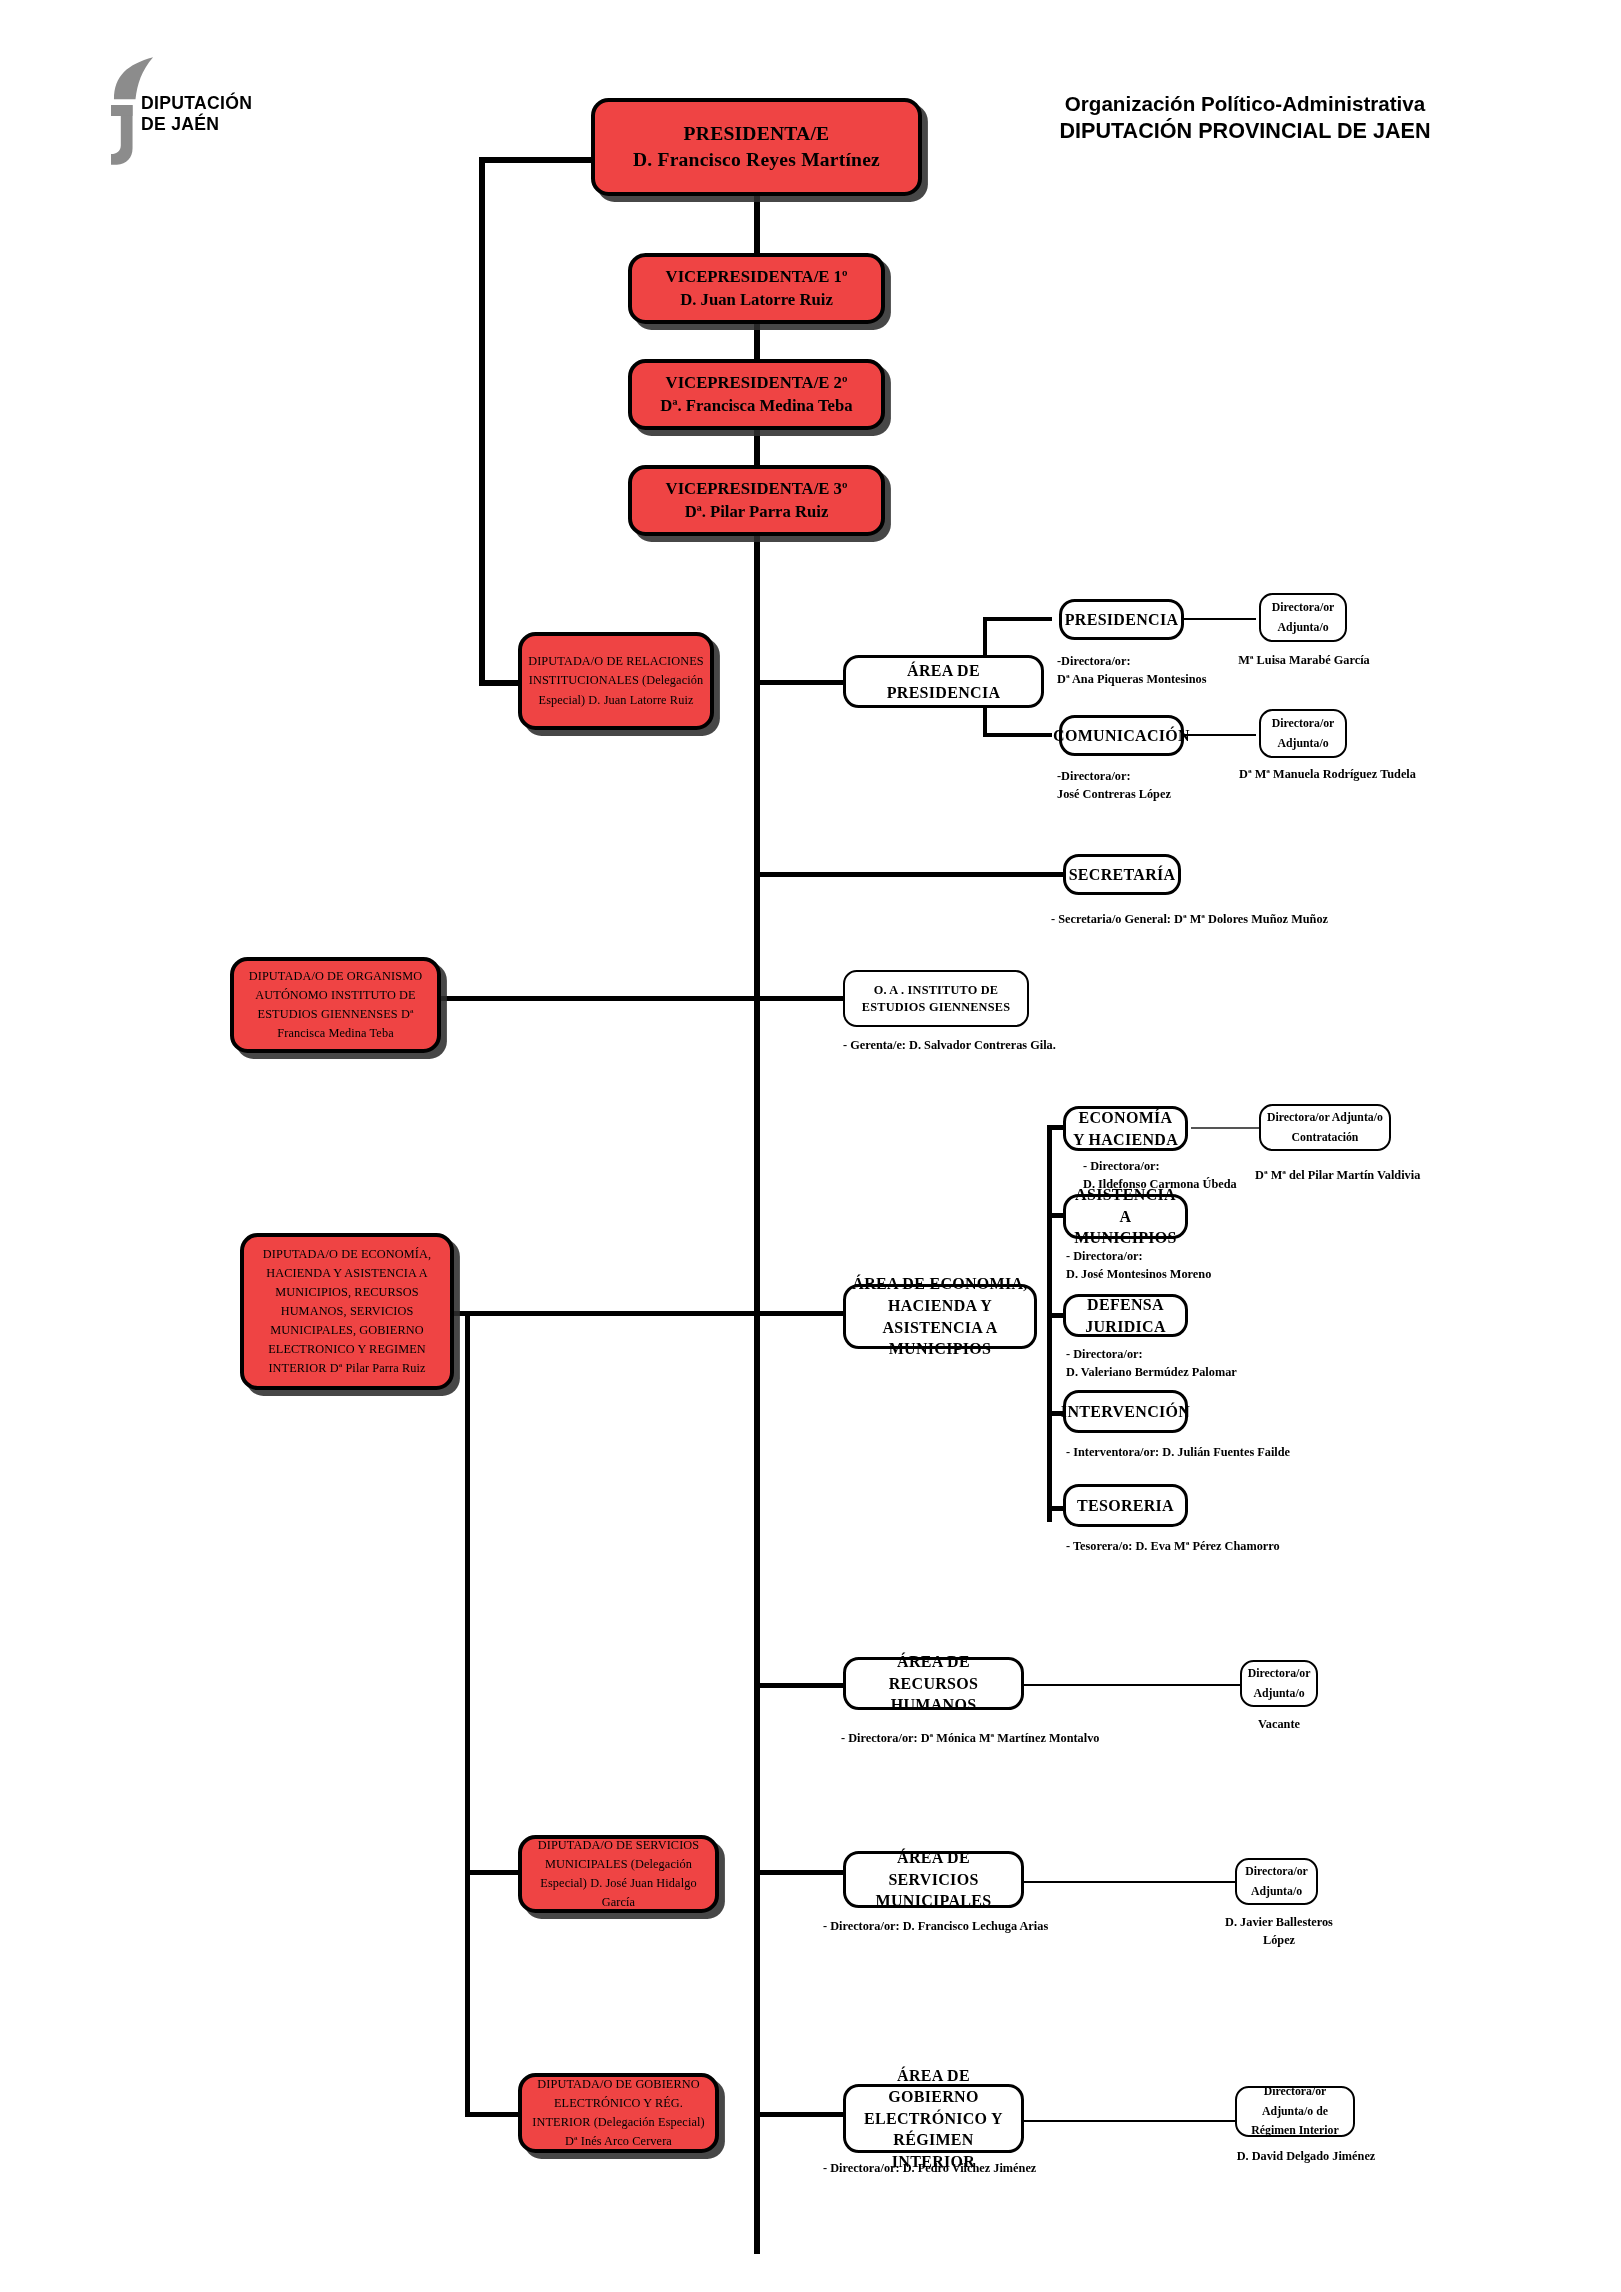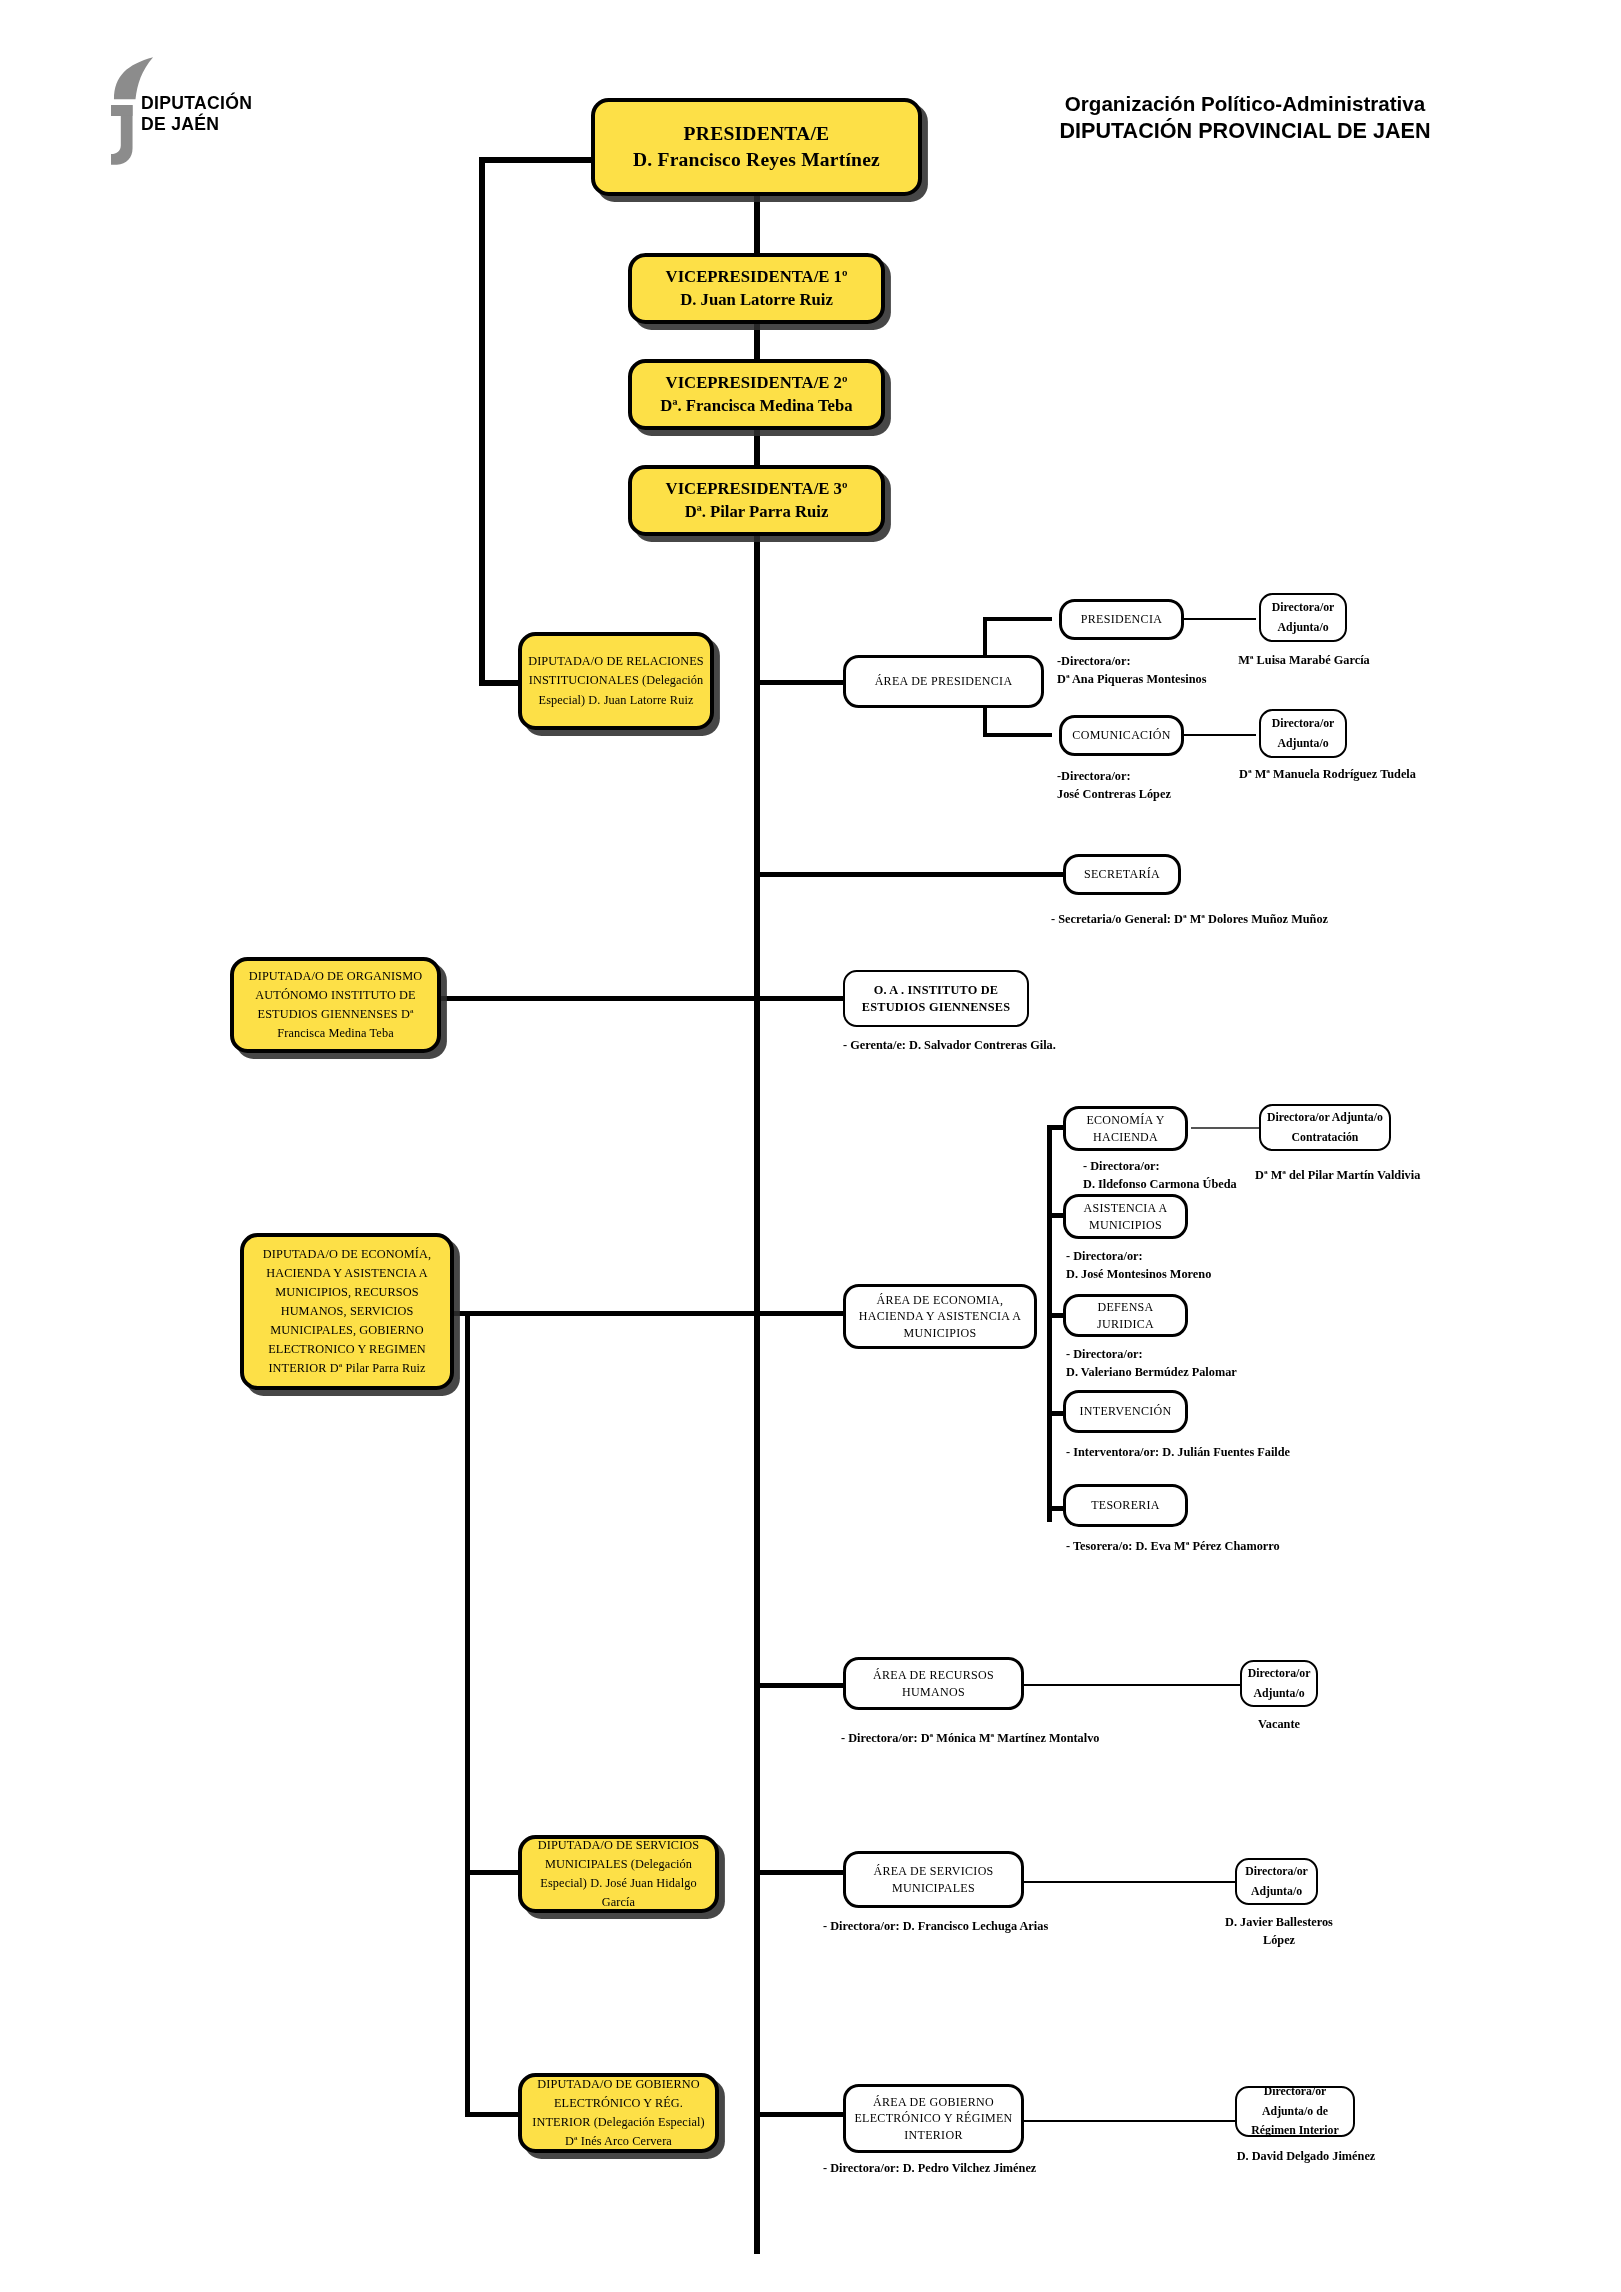--- a/index.html
+++ b/index.html
@@ -38,32 +38,32 @@
     background:#fff;
     border:2.9px solid #000;
     border-radius:13.7px;
     line-height:1.35;
     z-index:5;
   }
   .node .tx{display:block;padding:0 5.9px;}
 
   
   .polit{
-    background:#fde047;
+    background:#ef4444;
     border:4.9px solid #000;
     border-radius:17.6px;
     box-shadow:5.9px 5.9px 0 rgba(45,45,45,.88);
     font-weight:bold;
   }
   .big{font-size:19.6px;font-weight:bold;letter-spacing:0.2px;}
   .dip{font-size:12.3px;font-weight:normal;letter-spacing:0.1px;line-height:1.55;}
 
   
   .area{
-    font-size:12px;font-weight:normal;letter-spacing:0.3px;
+    font-size:16px;font-weight:bold;letter-spacing:0.3px;
     border:3.9px solid #000;border-radius:15.7px;
   }
   .svc{
     font-size:12.3px;font-weight:bold;letter-spacing:0.2px;
     border:2.9px solid #000;border-radius:13.7px;
   }
   
   .adj{
     border:2px solid #000;border-radius:13.7px;
     font-size:11.8px;font-weight:bold;line-height:1.65;

